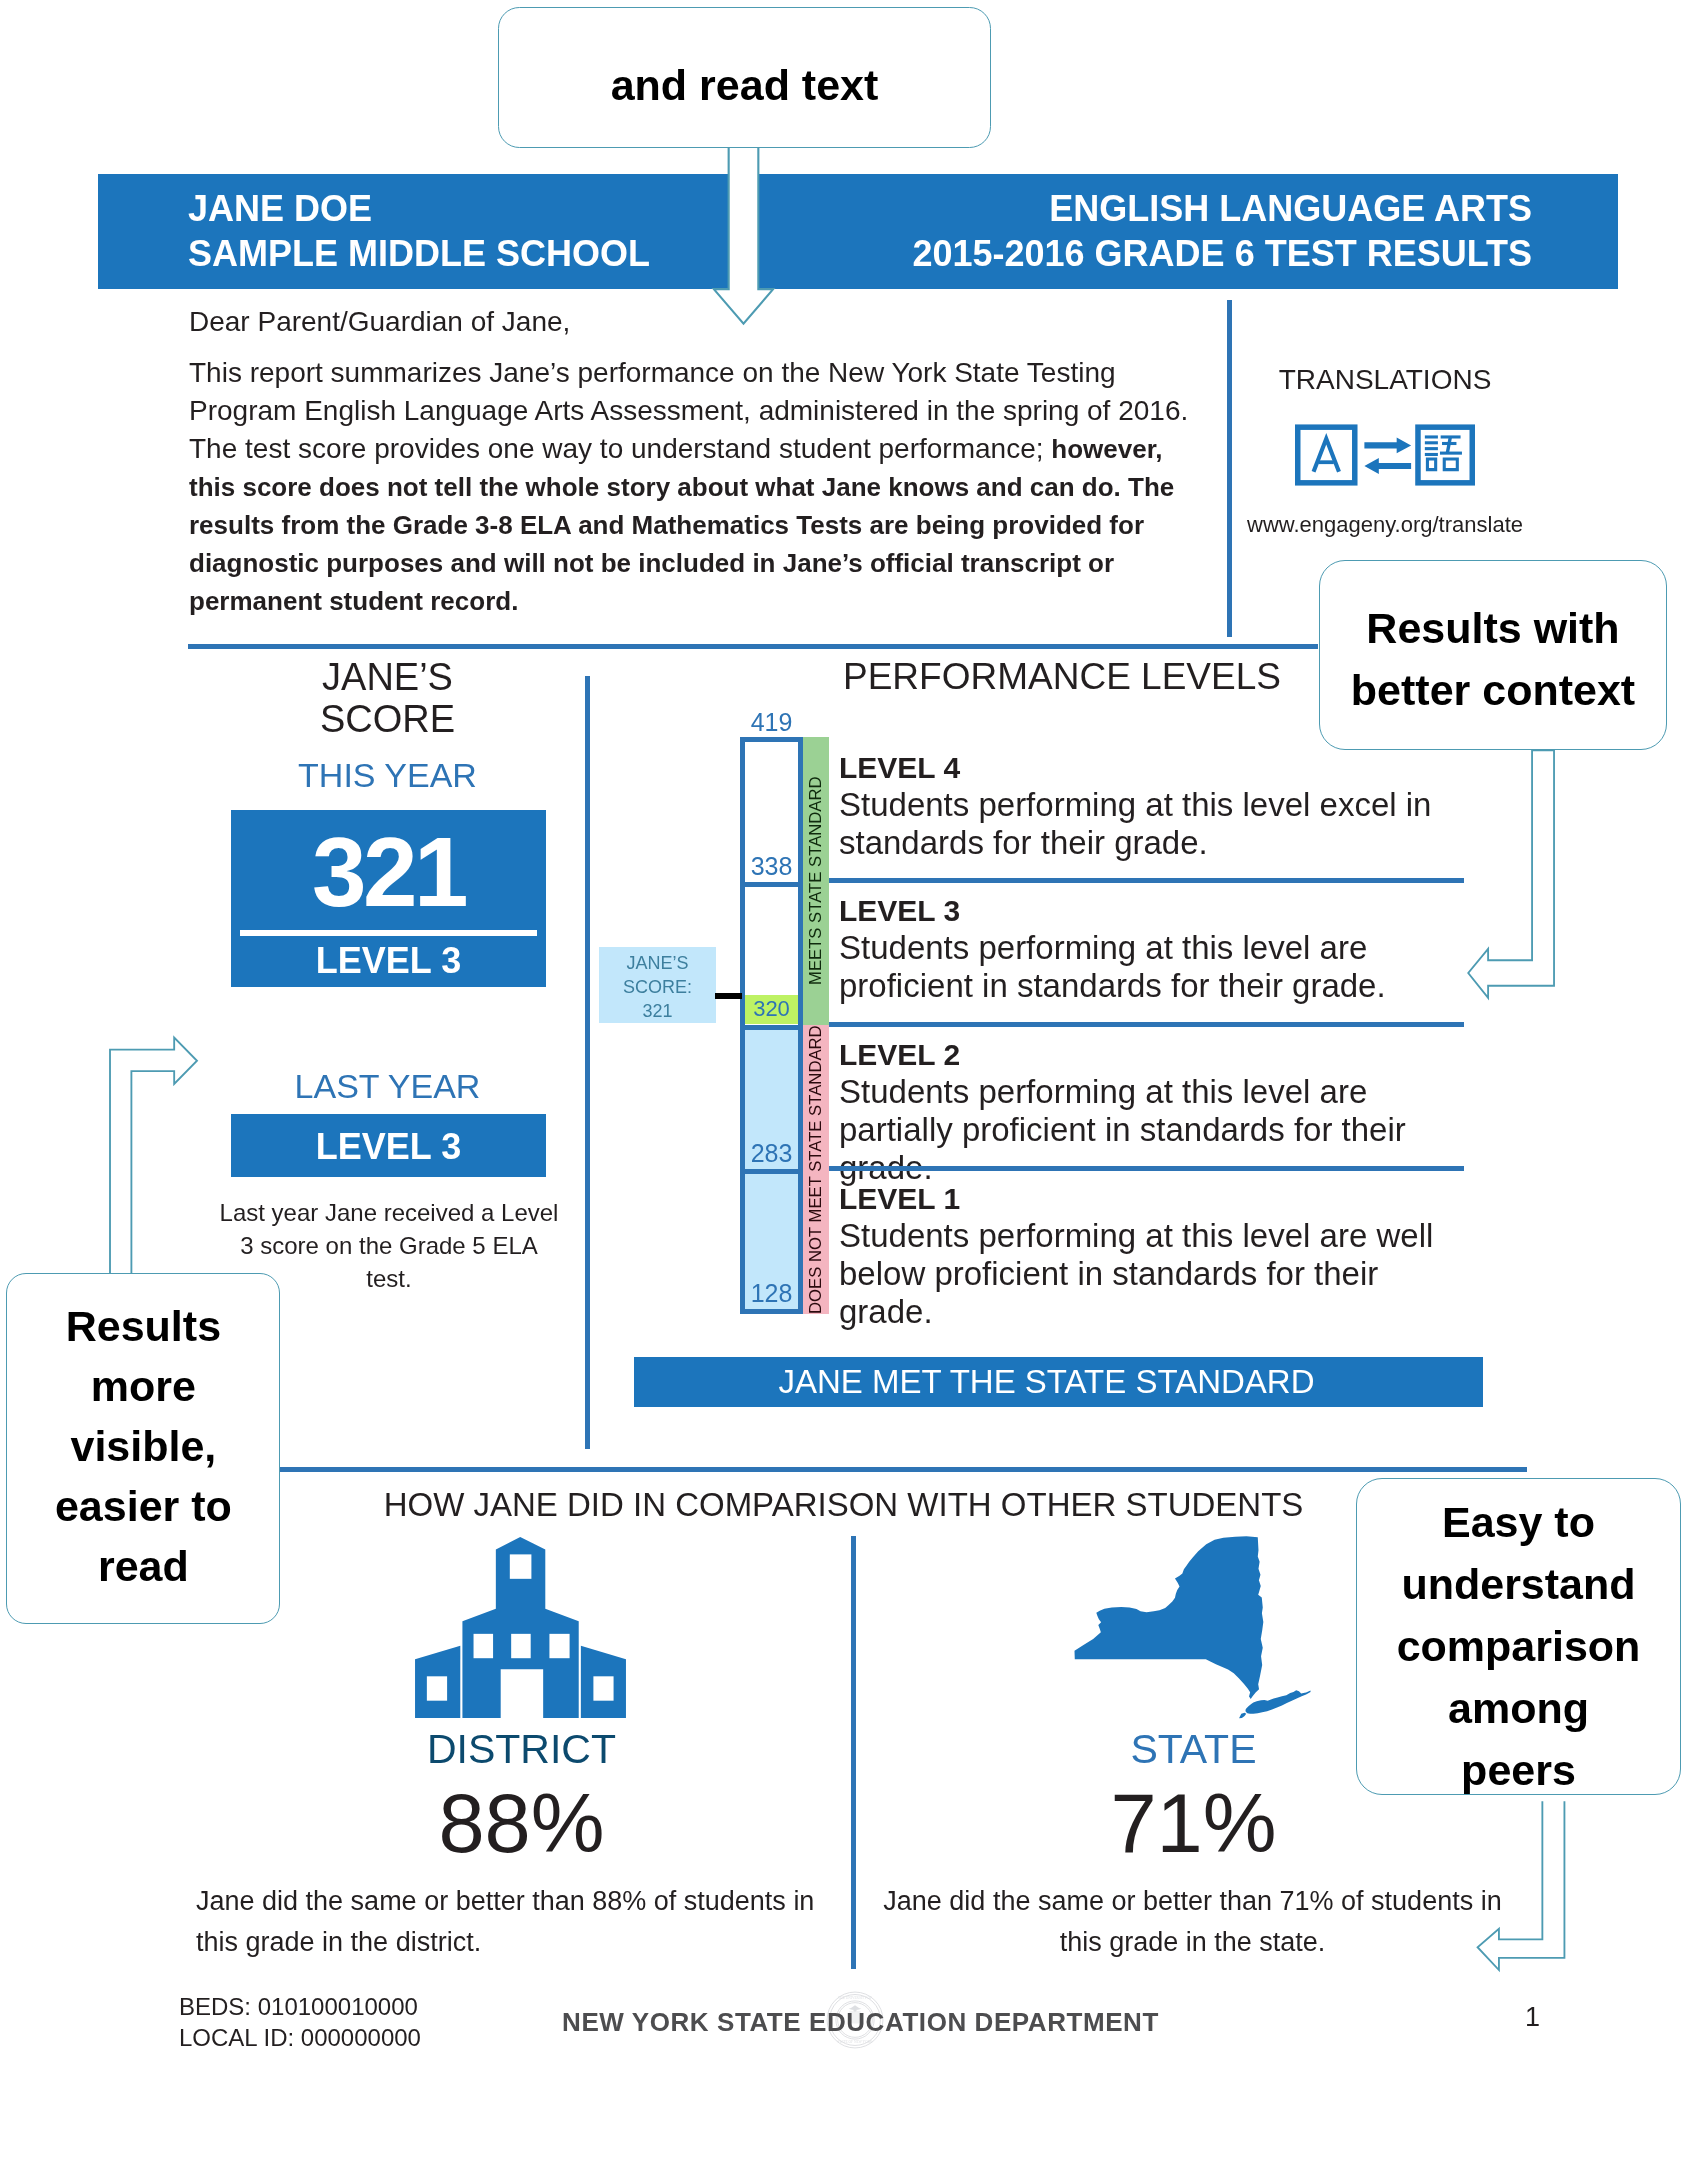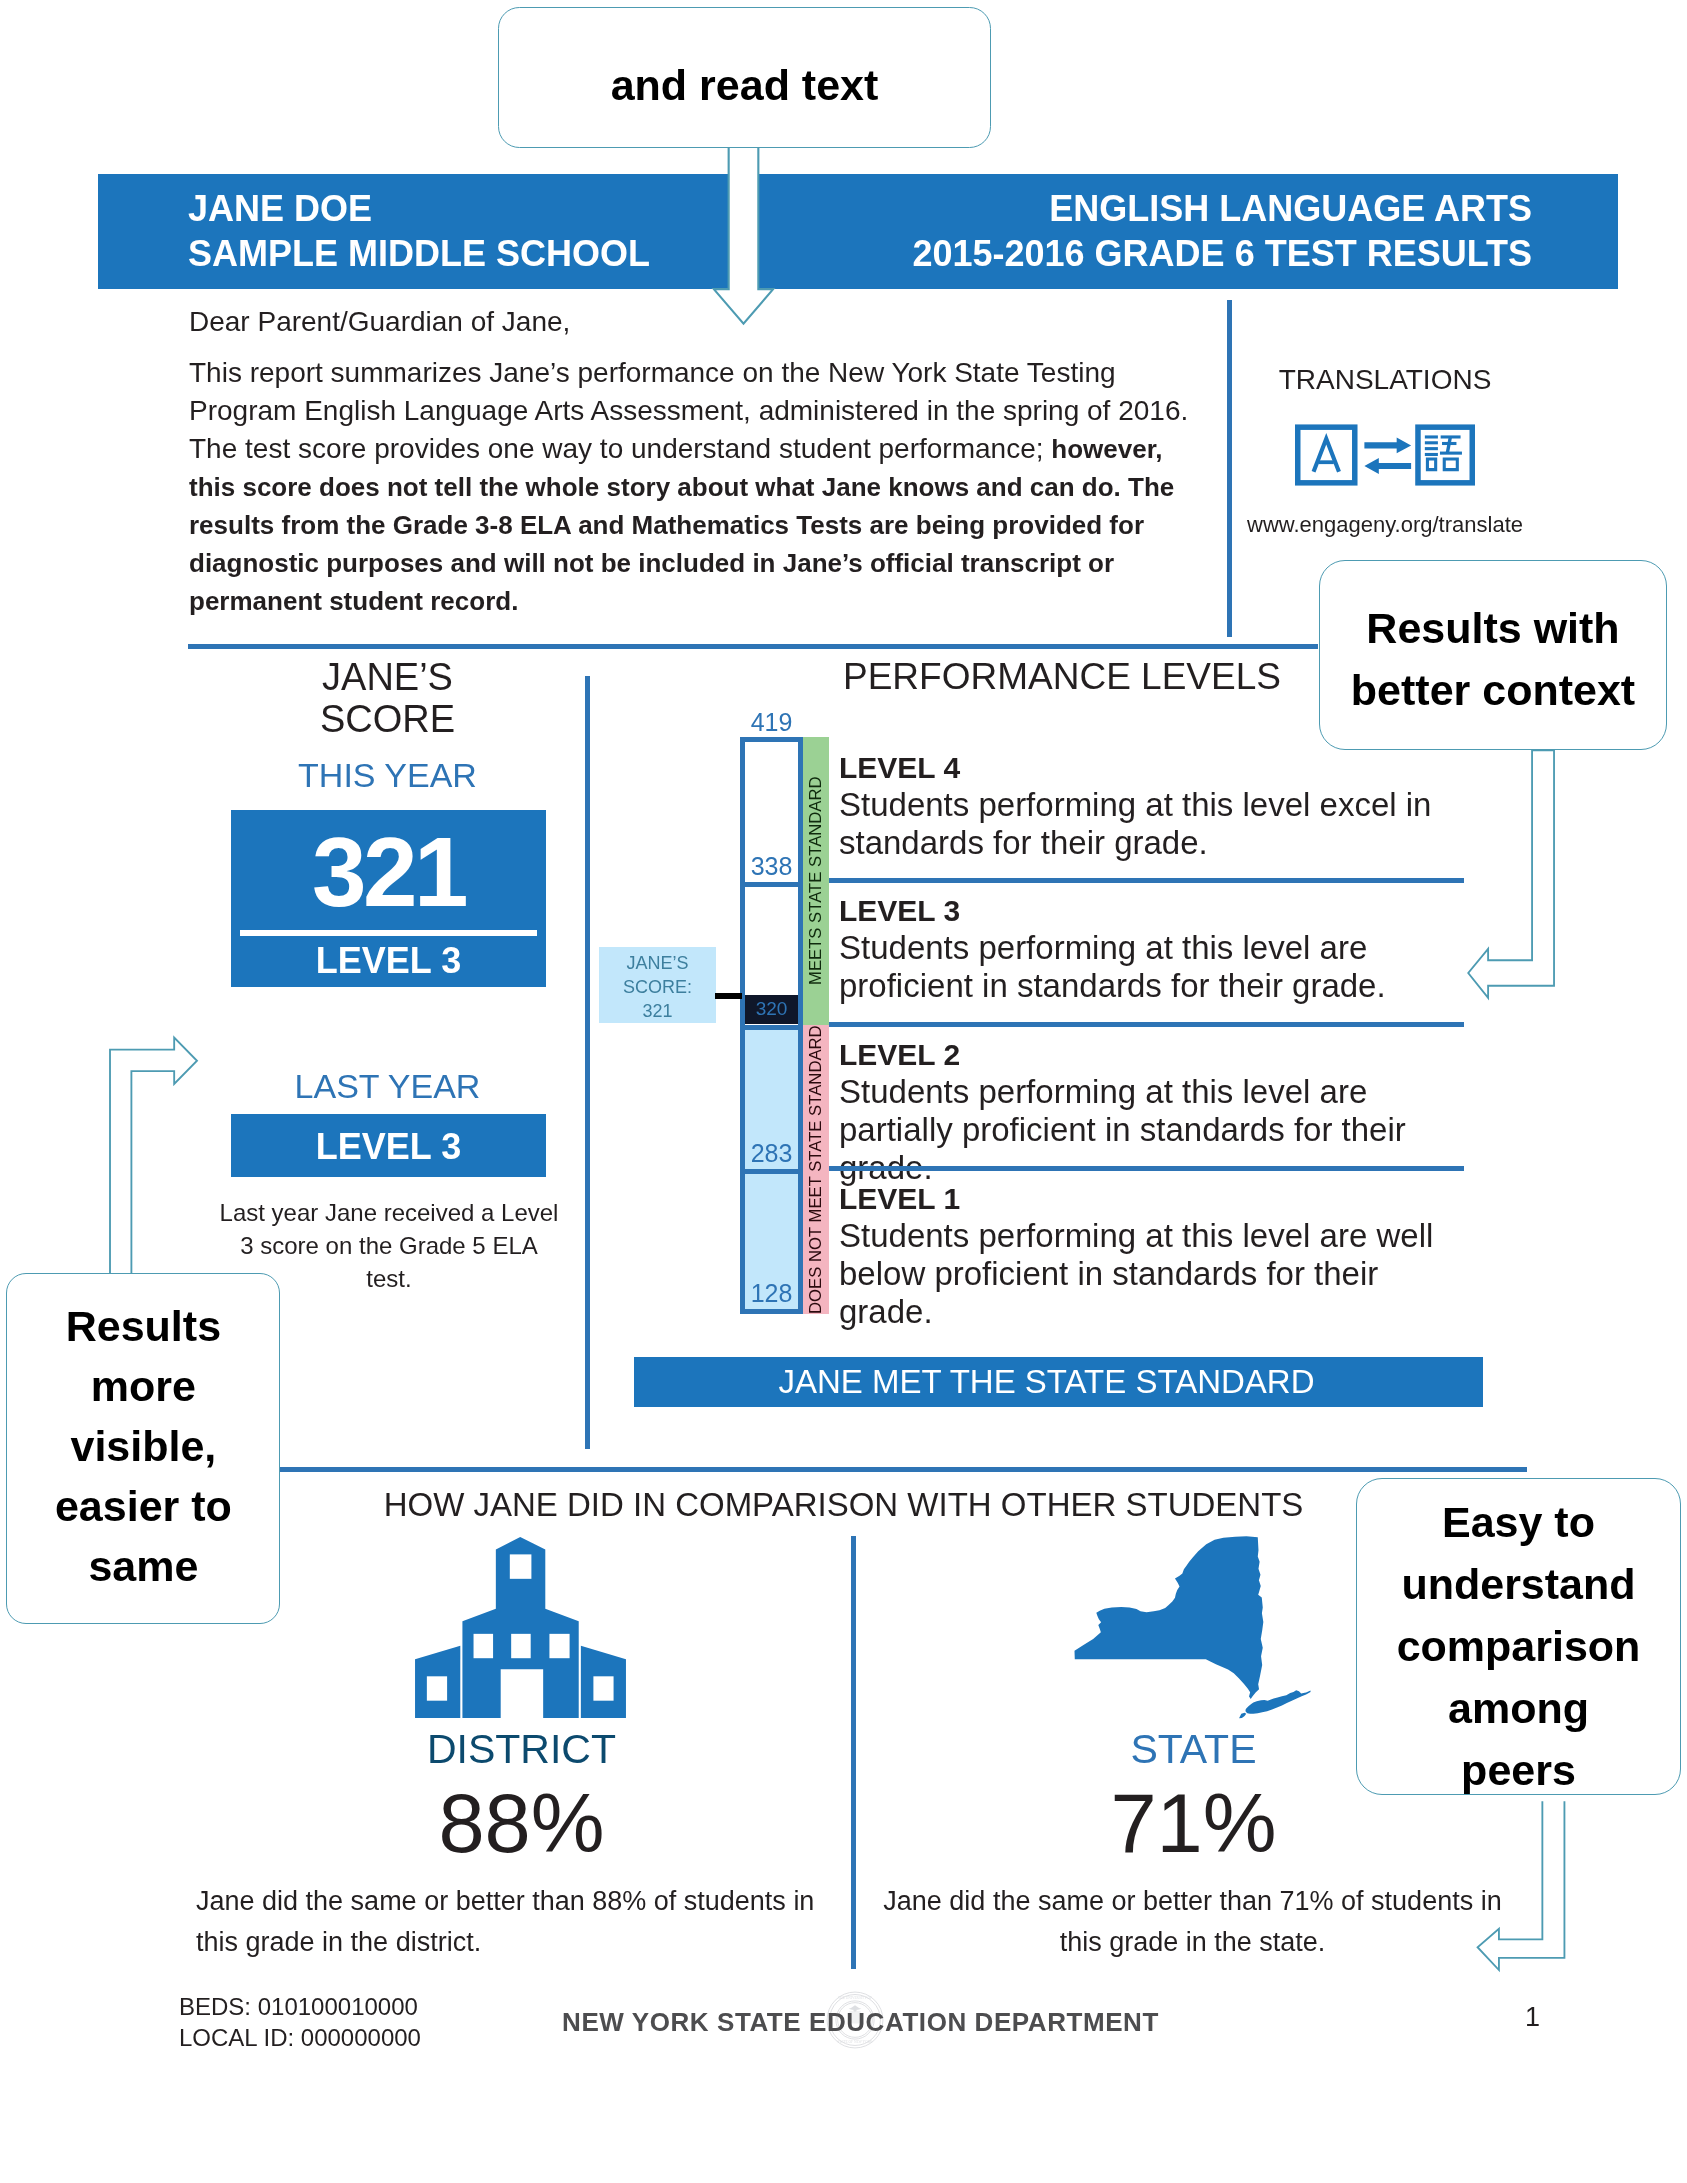--- a/index.html
+++ b/index.html
@@ -132,21 +132,21 @@
 
 <div class="abs" style="left:740px;top:708px;width:63px;text-align:center;font-size:25px;line-height:28.5px;color:#2e74b5;">419</div>
 
 <div class="abs" style="left:740px;top:737px;width:63px;height:577px;border:5px solid #2e74b5;
             box-sizing:border-box;background:#fff;">
   <div class="abs" style="left:0;top:0;right:0;height:140px;background:#fff;"></div>
   <div class="abs" style="left:0;top:110px;width:53px;text-align:center;font-size:25px;line-height:28.5px;color:#2e74b5;">338</div>
   <div class="abs" style="left:-5px;top:140px;width:63px;height:5px;background:#2e74b5;"></div>
 
   <div class="abs" style="left:0;top:145px;right:0;height:138px;background:#fff;"></div>
-  <div class="abs" style="left:0;top:253px;width:53px;text-align:center;font-size:19px;line-height:28.5px;color:#2e74b5;background:#0f172a;">320</div>
+  <div class="abs" style="left:0;top:253px;width:53px;text-align:center;font-size:22px;line-height:28.5px;color:#2e74b5;background:#bef264;">320</div>
   <div class="abs" style="left:-5px;top:283px;width:63px;height:5px;background:#2e74b5;"></div>
 
   <div class="abs" style="left:0;top:288px;right:0;height:139px;background:#c2e7fb;"></div>
   <div class="abs" style="left:0;top:397px;width:53px;text-align:center;font-size:25px;line-height:28.5px;color:#2e74b5;">283</div>
   <div class="abs" style="left:-5px;top:427px;width:63px;height:5px;background:#2e74b5;"></div>
 
   <div class="abs" style="left:0;top:432px;right:0;bottom:0;background:#c2e7fb;"></div>
   <div class="abs" style="left:0;top:537px;width:53px;text-align:center;font-size:25px;line-height:28.5px;color:#2e74b5;">128</div>
 </div>
 
@@ -260,21 +260,21 @@
 <svg class="abs arrow" style="left:1464px;top:747px;width:95px;height:262px;" viewBox="0 0 134 368">
   <path d="M96 4 L96 300 L34 300 L34 284 L6 318 L34 353 L34 336 L127 336 L127 4 Z" fill="#ffffff" stroke="#4d9bb2" stroke-width="2.6"></path>
 </svg>
 
 <div class="callout" style="left:6.4px;top:1273px;width:274px;height:351px;border-radius:20px;font-size:43px;line-height:60px;padding-bottom:5.7px;">
   <div>
     <div>Results</div>
     <div>more</div>
     <div>visible,</div>
     <div>easier to</div>
-    <div>same</div>
+    <div>read</div>
   </div>
 </div>
 <svg class="abs arrow" style="left:107px;top:1034px;width:93px;height:241px;" viewBox="0 0 130 338">
   <path d="M4 338 L4 22 L94 22 L94 5 L126 37.5 L94 70 L94 52 L34 52 L34 338" fill="#ffffff" stroke="#4d9bb2" stroke-width="2.6"></path>
 </svg>
 
 <div class="callout" style="left:1356px;top:1478px;width:325px;height:317px;border-radius:26px;font-size:43px;line-height:62px;padding-top:18.5px;">
   <div>
     <div>Easy to</div>
     <div>understand</div>

